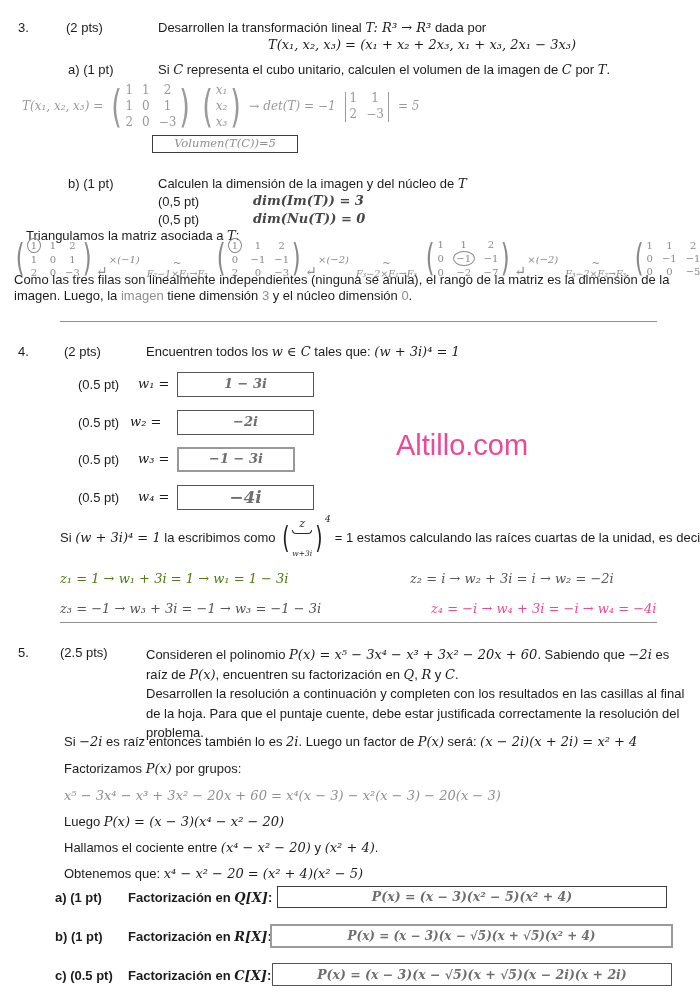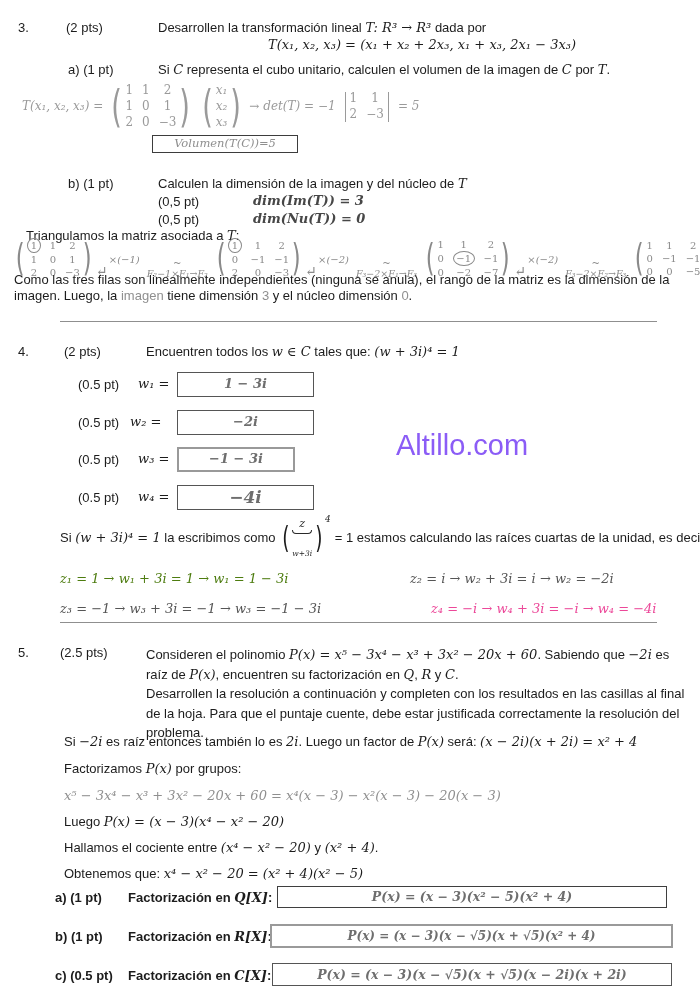--- a/index.html
+++ b/index.html
@@ -29,21 +29,21 @@
   .opx{font-style:italic;margin:0 0 11px 1px}
   .rel{display:inline-flex;flex-direction:column;align-items:center;margin:0 5px;transform:translateY(10px)}
   .rel .rtop{line-height:1}
   .rel .rbot{font-size:9.5px;font-style:italic;line-height:1.2}
   
   .ansbox{position:absolute;display:flex;align-items:center;justify-content:center;
           font-family:"DejaVu Serif",serif;font-style:italic;font-weight:bold;color:#6e6e6e}
   .volbox{position:absolute;display:flex;align-items:flex-start;justify-content:center;border:1px solid #3d3d3d;
           font-family:"DejaVu Serif",serif;font-style:italic;color:#8f8f8f;font-size:11.5px}
   .divider{position:absolute;height:0;border-top:1.5px solid #8f8f8f}
-  .watermark{position:absolute;font-family:"Liberation Sans",sans-serif;font-size:29px;color:#8b5cf6}
+  .watermark{position:absolute;font-family:"Liberation Sans",sans-serif;font-size:29px;color:#ec4899}
   
   .zline{display:inline-flex;align-items:center;gap:4px}
   .zwrap{display:inline-flex;align-items:center}
   .zcol{display:inline-flex;flex-direction:column;align-items:center;line-height:1;margin:0 1px}
   .zcol .zt{font-size:11px}
   .zcol .zb{font-size:7.5px;margin-top:16px}
   .ubrace{width:20px;height:4px;border:solid #2a2a2a;border-width:0 1px 1px 1px;border-radius:0 0 4px 4px;margin-top:1px}
   .zsup{align-self:flex-start;font-size:9px;font-style:italic;font-family:"DejaVu Serif",serif;margin-top:-4px}
   .semibold{font-weight:bold}
 </style>

